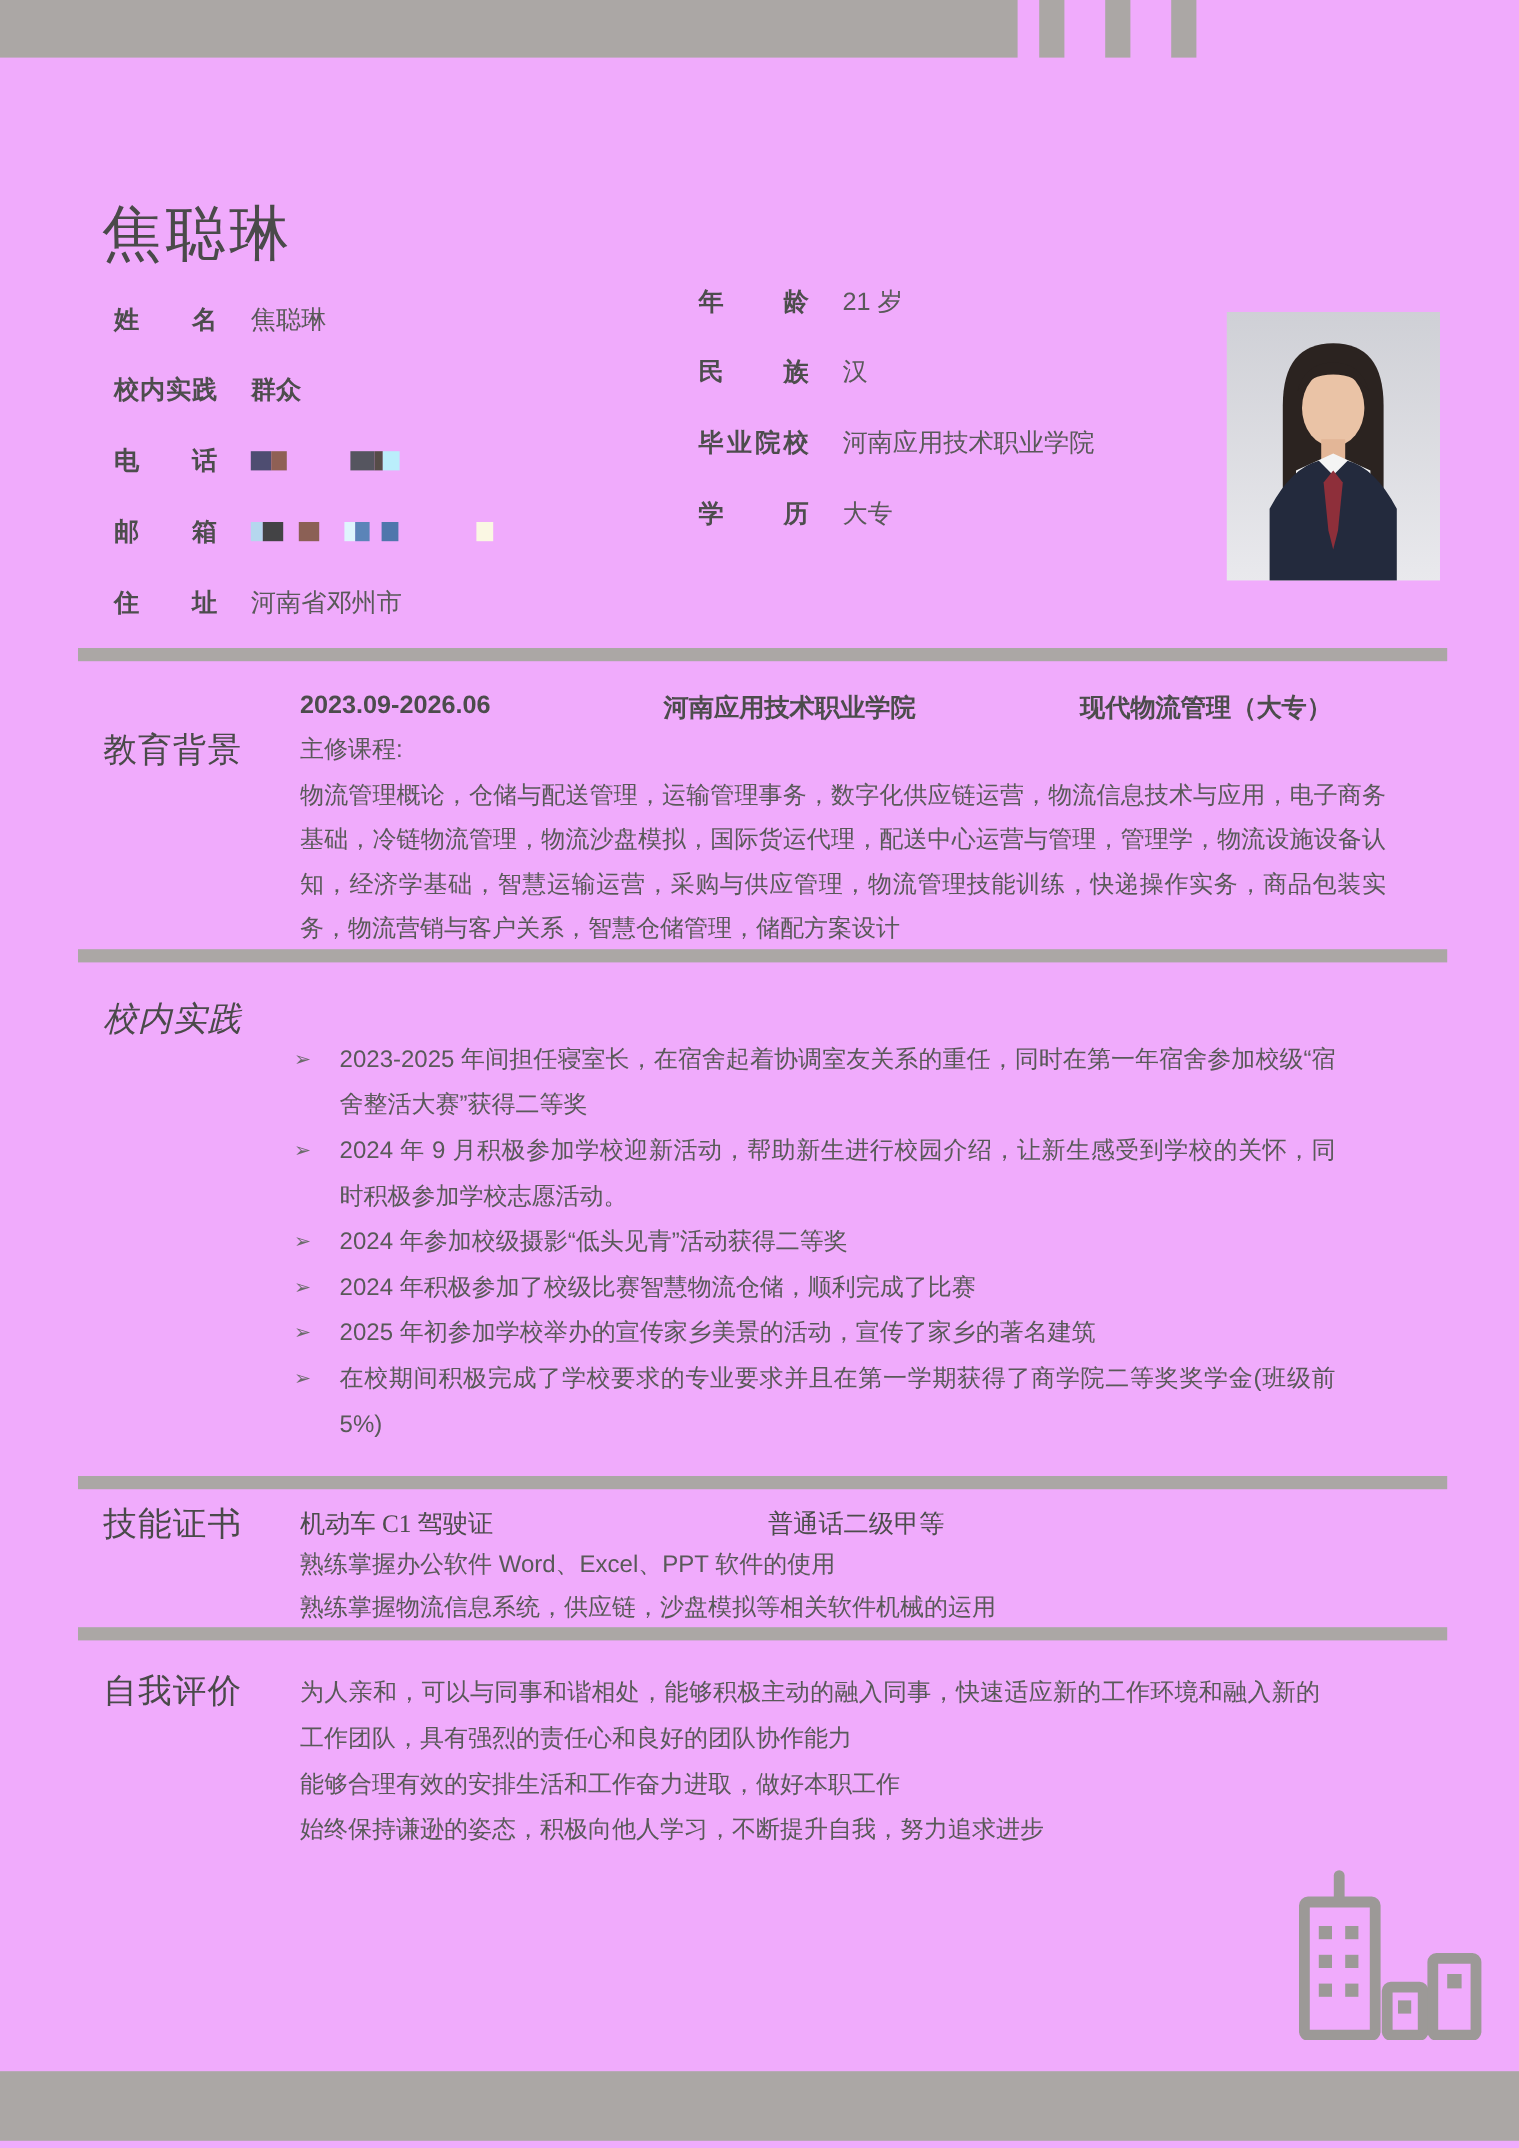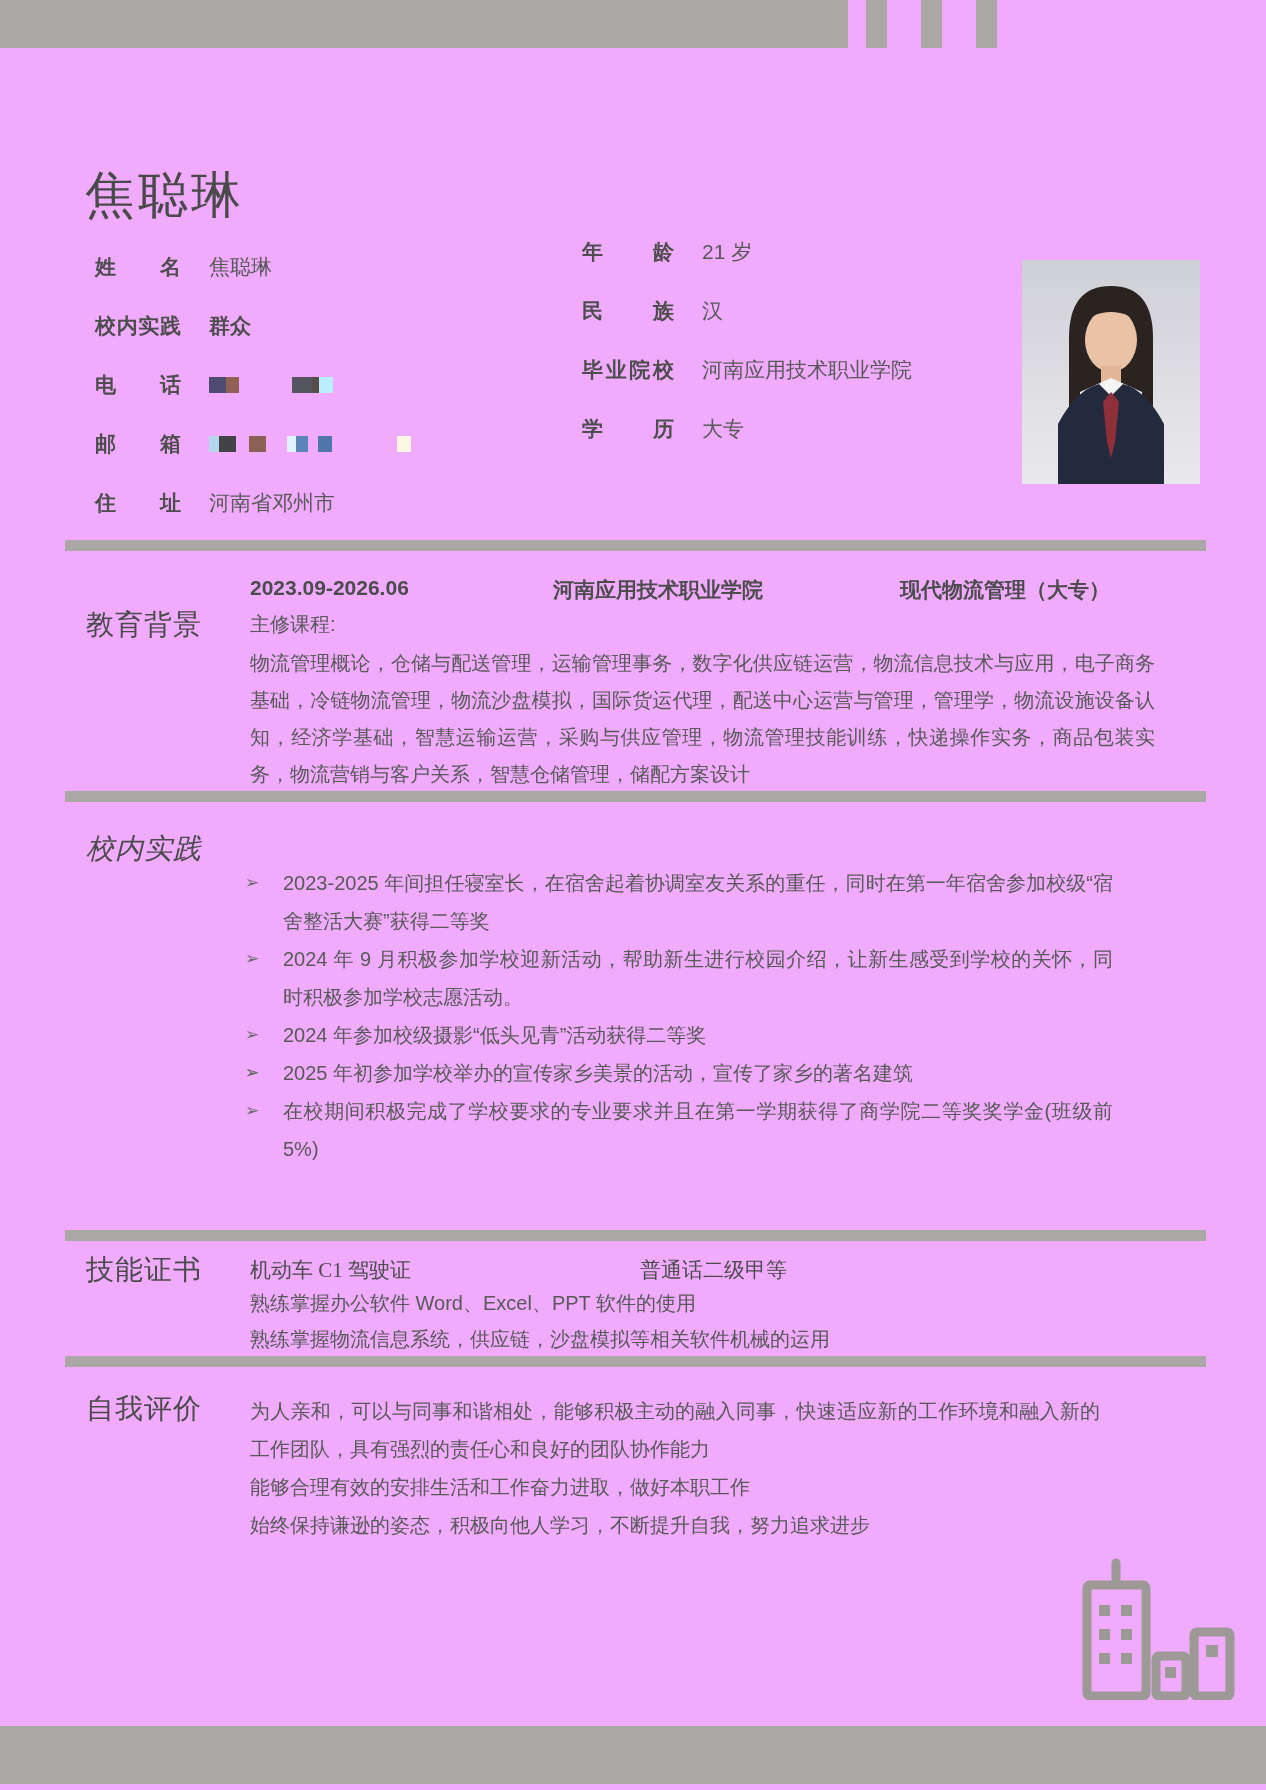--- a/index.html
+++ b/index.html
@@ -128,21 +128,21 @@
   </div>
   <div class="courses-label">主修课程:</div>
   <p class="courses">物流管理概论，仓储与配送管理，运输管理事务，数字化供应链运营，物流信息技术与应用，电子商务基础，冷链物流管理，物流沙盘模拟，国际货运代理，配送中心运营与管理，管理学，物流设施设备认知，经济学基础，智慧运输运营，采购与供应管理，物流管理技能训练，快递操作实务，商品包装实务，物流营销与客户关系，智慧仓储管理，储配方案设计</p>
 
   <div class="divider d2"></div>
   <h2 class="sec-title t-practice">校内实践</h2>
   <ul class="bullets">
     <li><span class="marker">➢</span><span>2023-2025 年间担任寝室长，在宿舍起着协调室友关系的重任，同时在第一年宿舍参加校级“宿舍整活大赛”获得二等奖</span></li>
     <li><span class="marker">➢</span><span>2024 年 9 月积极参加学校迎新活动，帮助新生进行校园介绍，让新生感受到学校的关怀，同时积极参加学校志愿活动。</span></li>
     <li><span class="marker">➢</span><span>2024 年参加校级摄影“低头见青”活动获得二等奖</span></li>
-    <li><span class="marker">➢</span></li>
+    <li><span class="marker">➢</span><span>2024 年积极参加了校级比赛智慧物流仓储，顺利完成了比赛</span></li>
     <li><span class="marker">➢</span><span>2025 年初参加学校举办的宣传家乡美景的活动，宣传了家乡的著名建筑</span></li>
     <li><span class="marker">➢</span><span>在校期间积极完成了学校要求的专业要求并且在第一学期获得了商学院二等奖奖学金(班级前5%)</span></li>
   </ul>
 
   <div class="divider d3"></div>
   <h2 class="sec-title t-skill">技能证书</h2>
   <div class="skill-line serifline sk1">机动车 C1 驾驶证</div>
   <div class="skill-line serifline sk1b">普通话二级甲等</div>
   <div class="skill-line sk2">熟练掌握办公软件 Word、Excel、PPT 软件的使用</div>
   <div class="skill-line sk3">熟练掌握物流信息系统，供应链，沙盘模拟等相关软件机械的运用</div>

